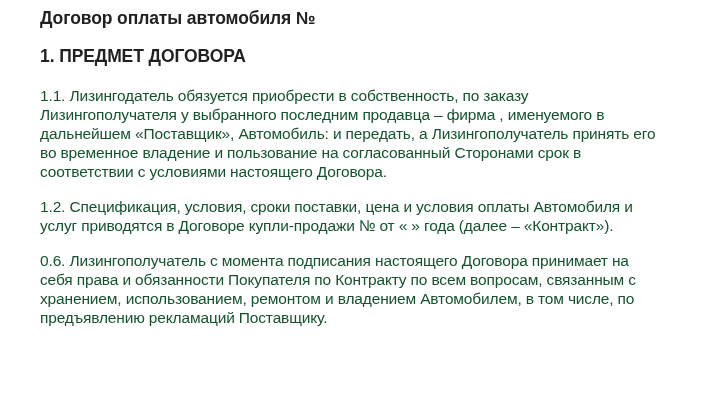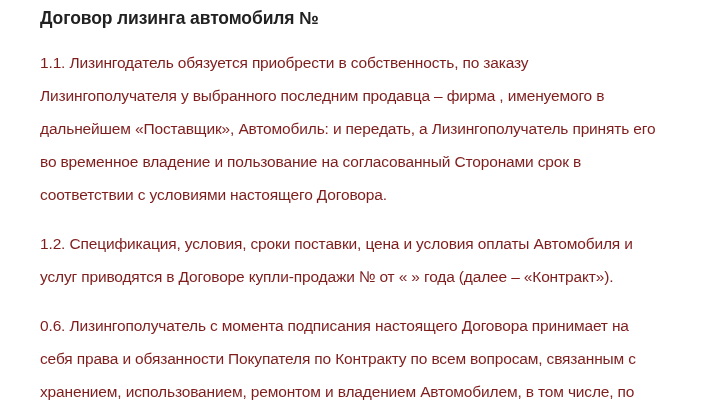--- a/index.html
+++ b/index.html
@@ -33,32 +33,33 @@
     font-size: 17.5px;
     font-weight: 700;
     line-height: 20px;
     letter-spacing: -0.1px;
     color: #212121;
   }
   .para {
     margin: 0 0 16px 0;
     font-size: 15.5px;
     font-weight: 400;
-    line-height: 33px;
+    line-height: 19px;
     letter-spacing: -0.15px;
-    color: #7f1d1d;
+    color: #14532d;
     white-space: pre-line;
   }
 </style>
 </head>
 <body>
 
 <div class="page">
-  <h1 class="doc-title">Договор лизинга автомобиля №</h1>
+  <h1 class="doc-title">Договор оплаты автомобиля №</h1>
 
+  <h2 class="section-heading">1. ПРЕДМЕТ ДОГОВОРА</h2>
 
   <p class="para">1.1. Лизингодатель обязуется приобрести в собственность, по заказу
 Лизингополучателя у выбранного последним продавца – фирма , именуемого в
 дальнейшем «Поставщик», Автомобиль: и передать, а Лизингополучатель принять его
 во временное владение и пользование на согласованный Сторонами срок в
 соответствии с условиями настоящего Договора.</p>
 
   <p class="para">1.2. Спецификация, условия, сроки поставки, цена и условия оплаты Автомобиля и
 услуг приводятся в Договоре купли-продажи № от « » года (далее – «Контракт»).</p>
 

